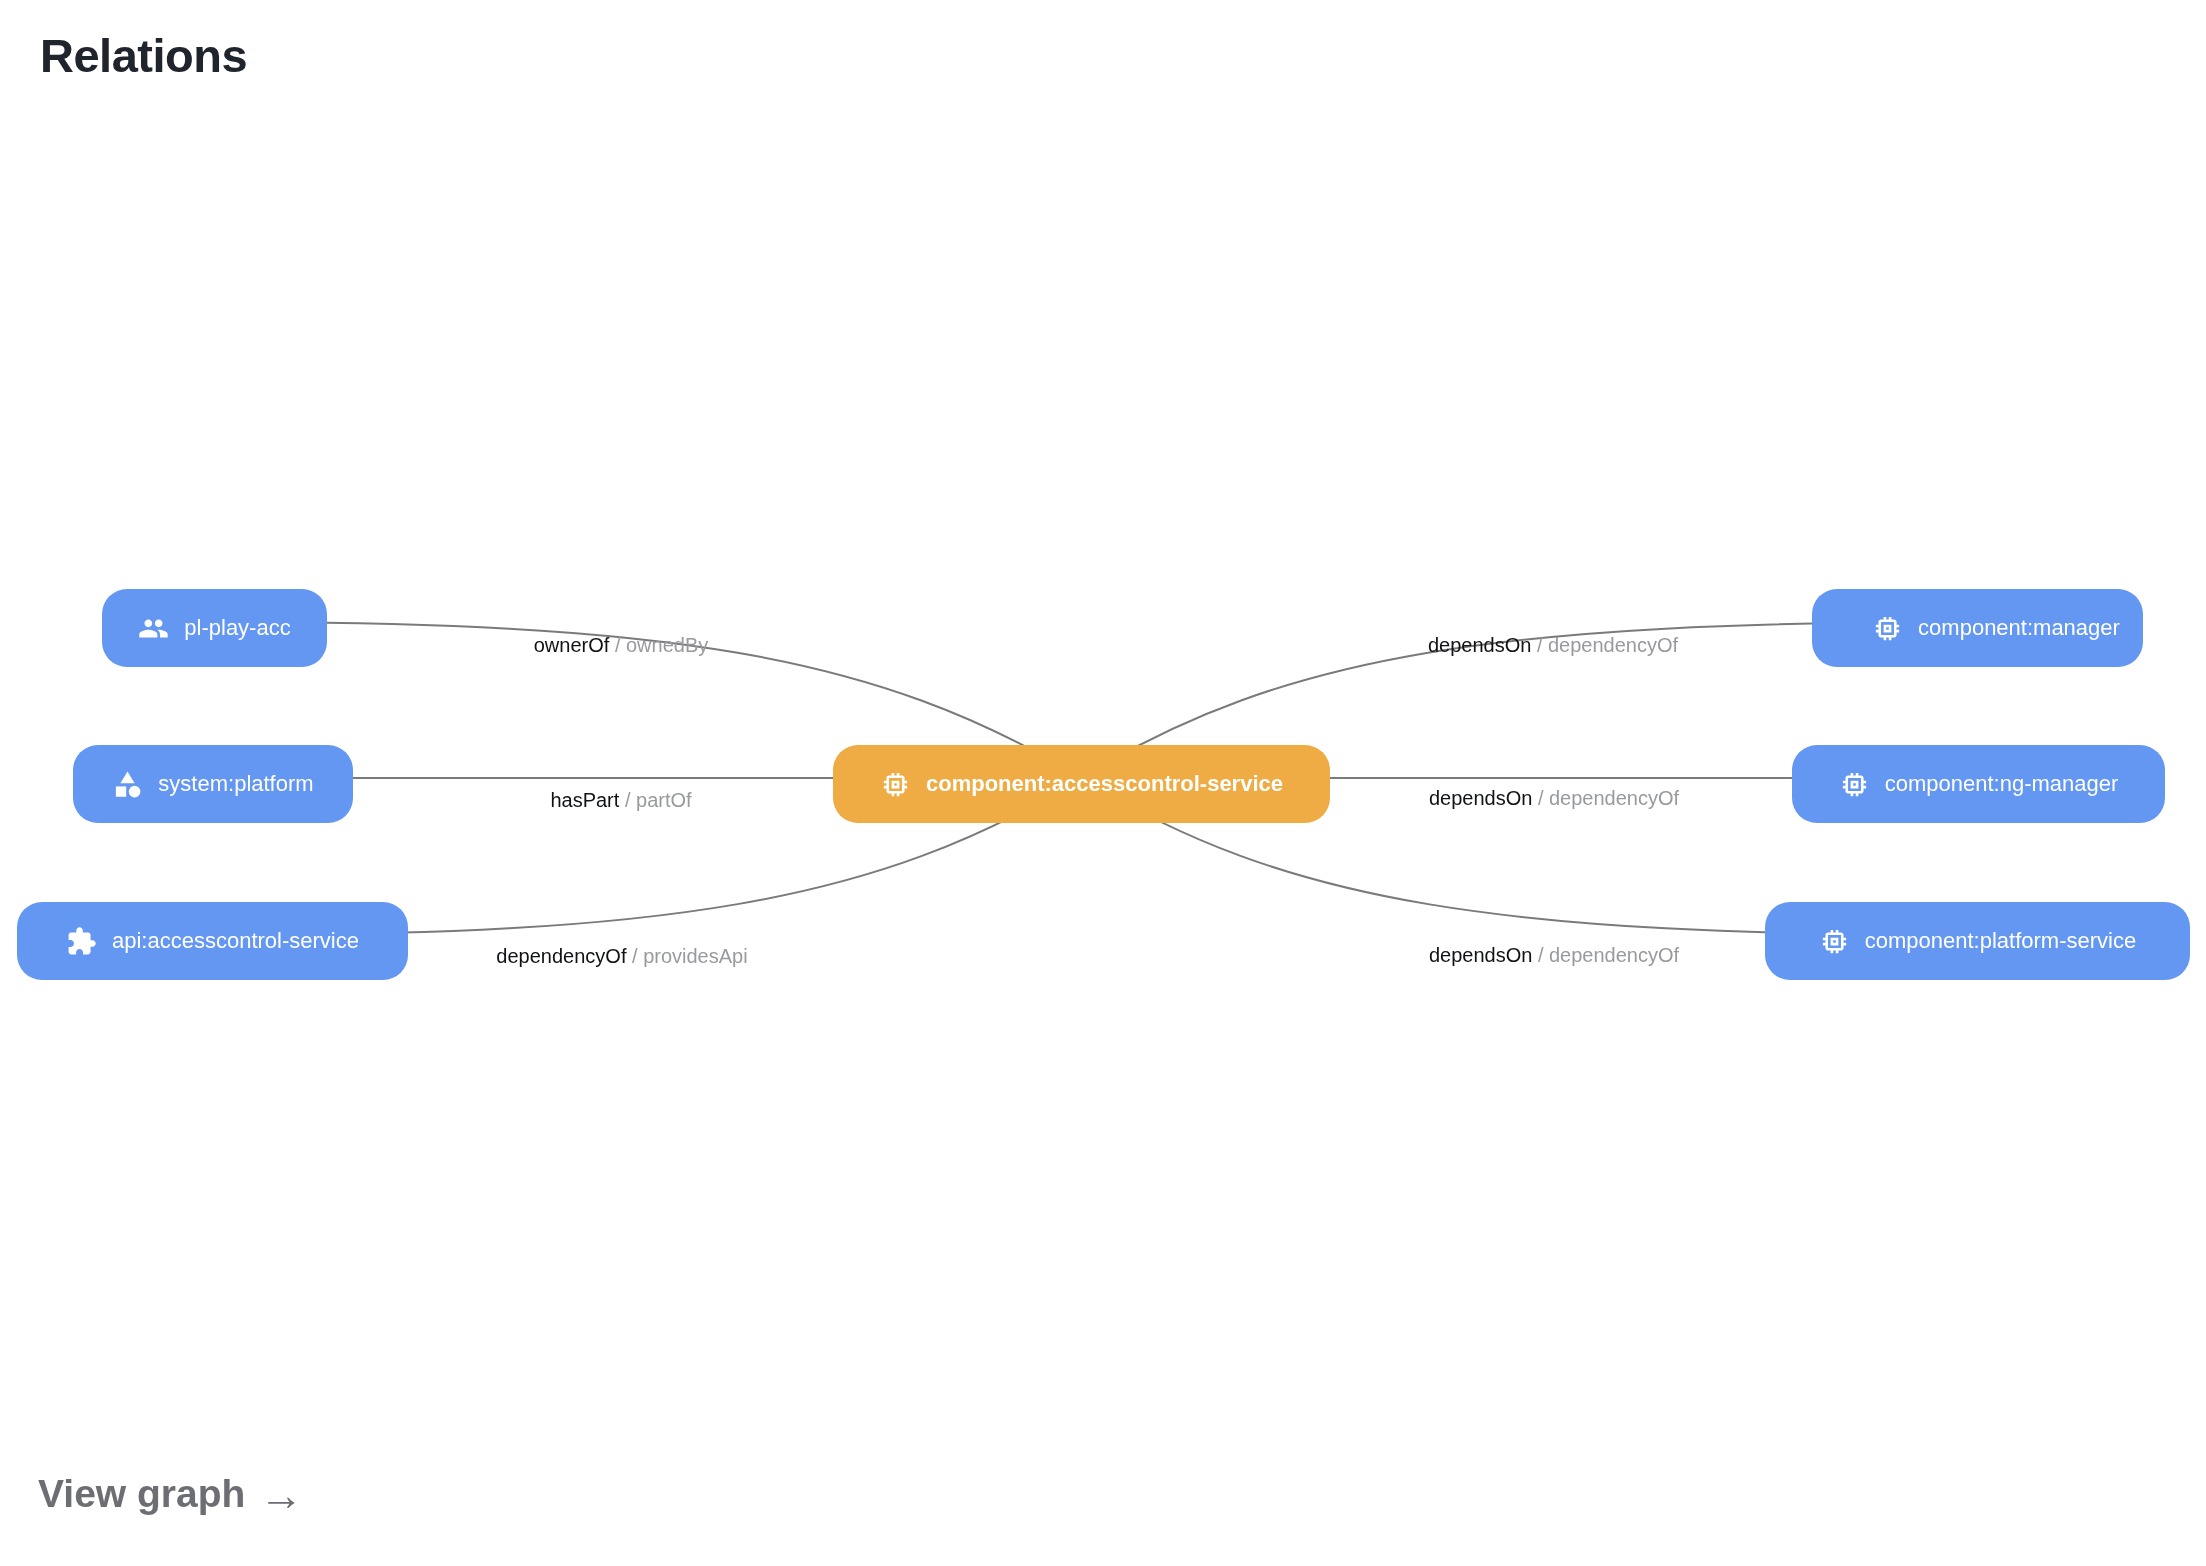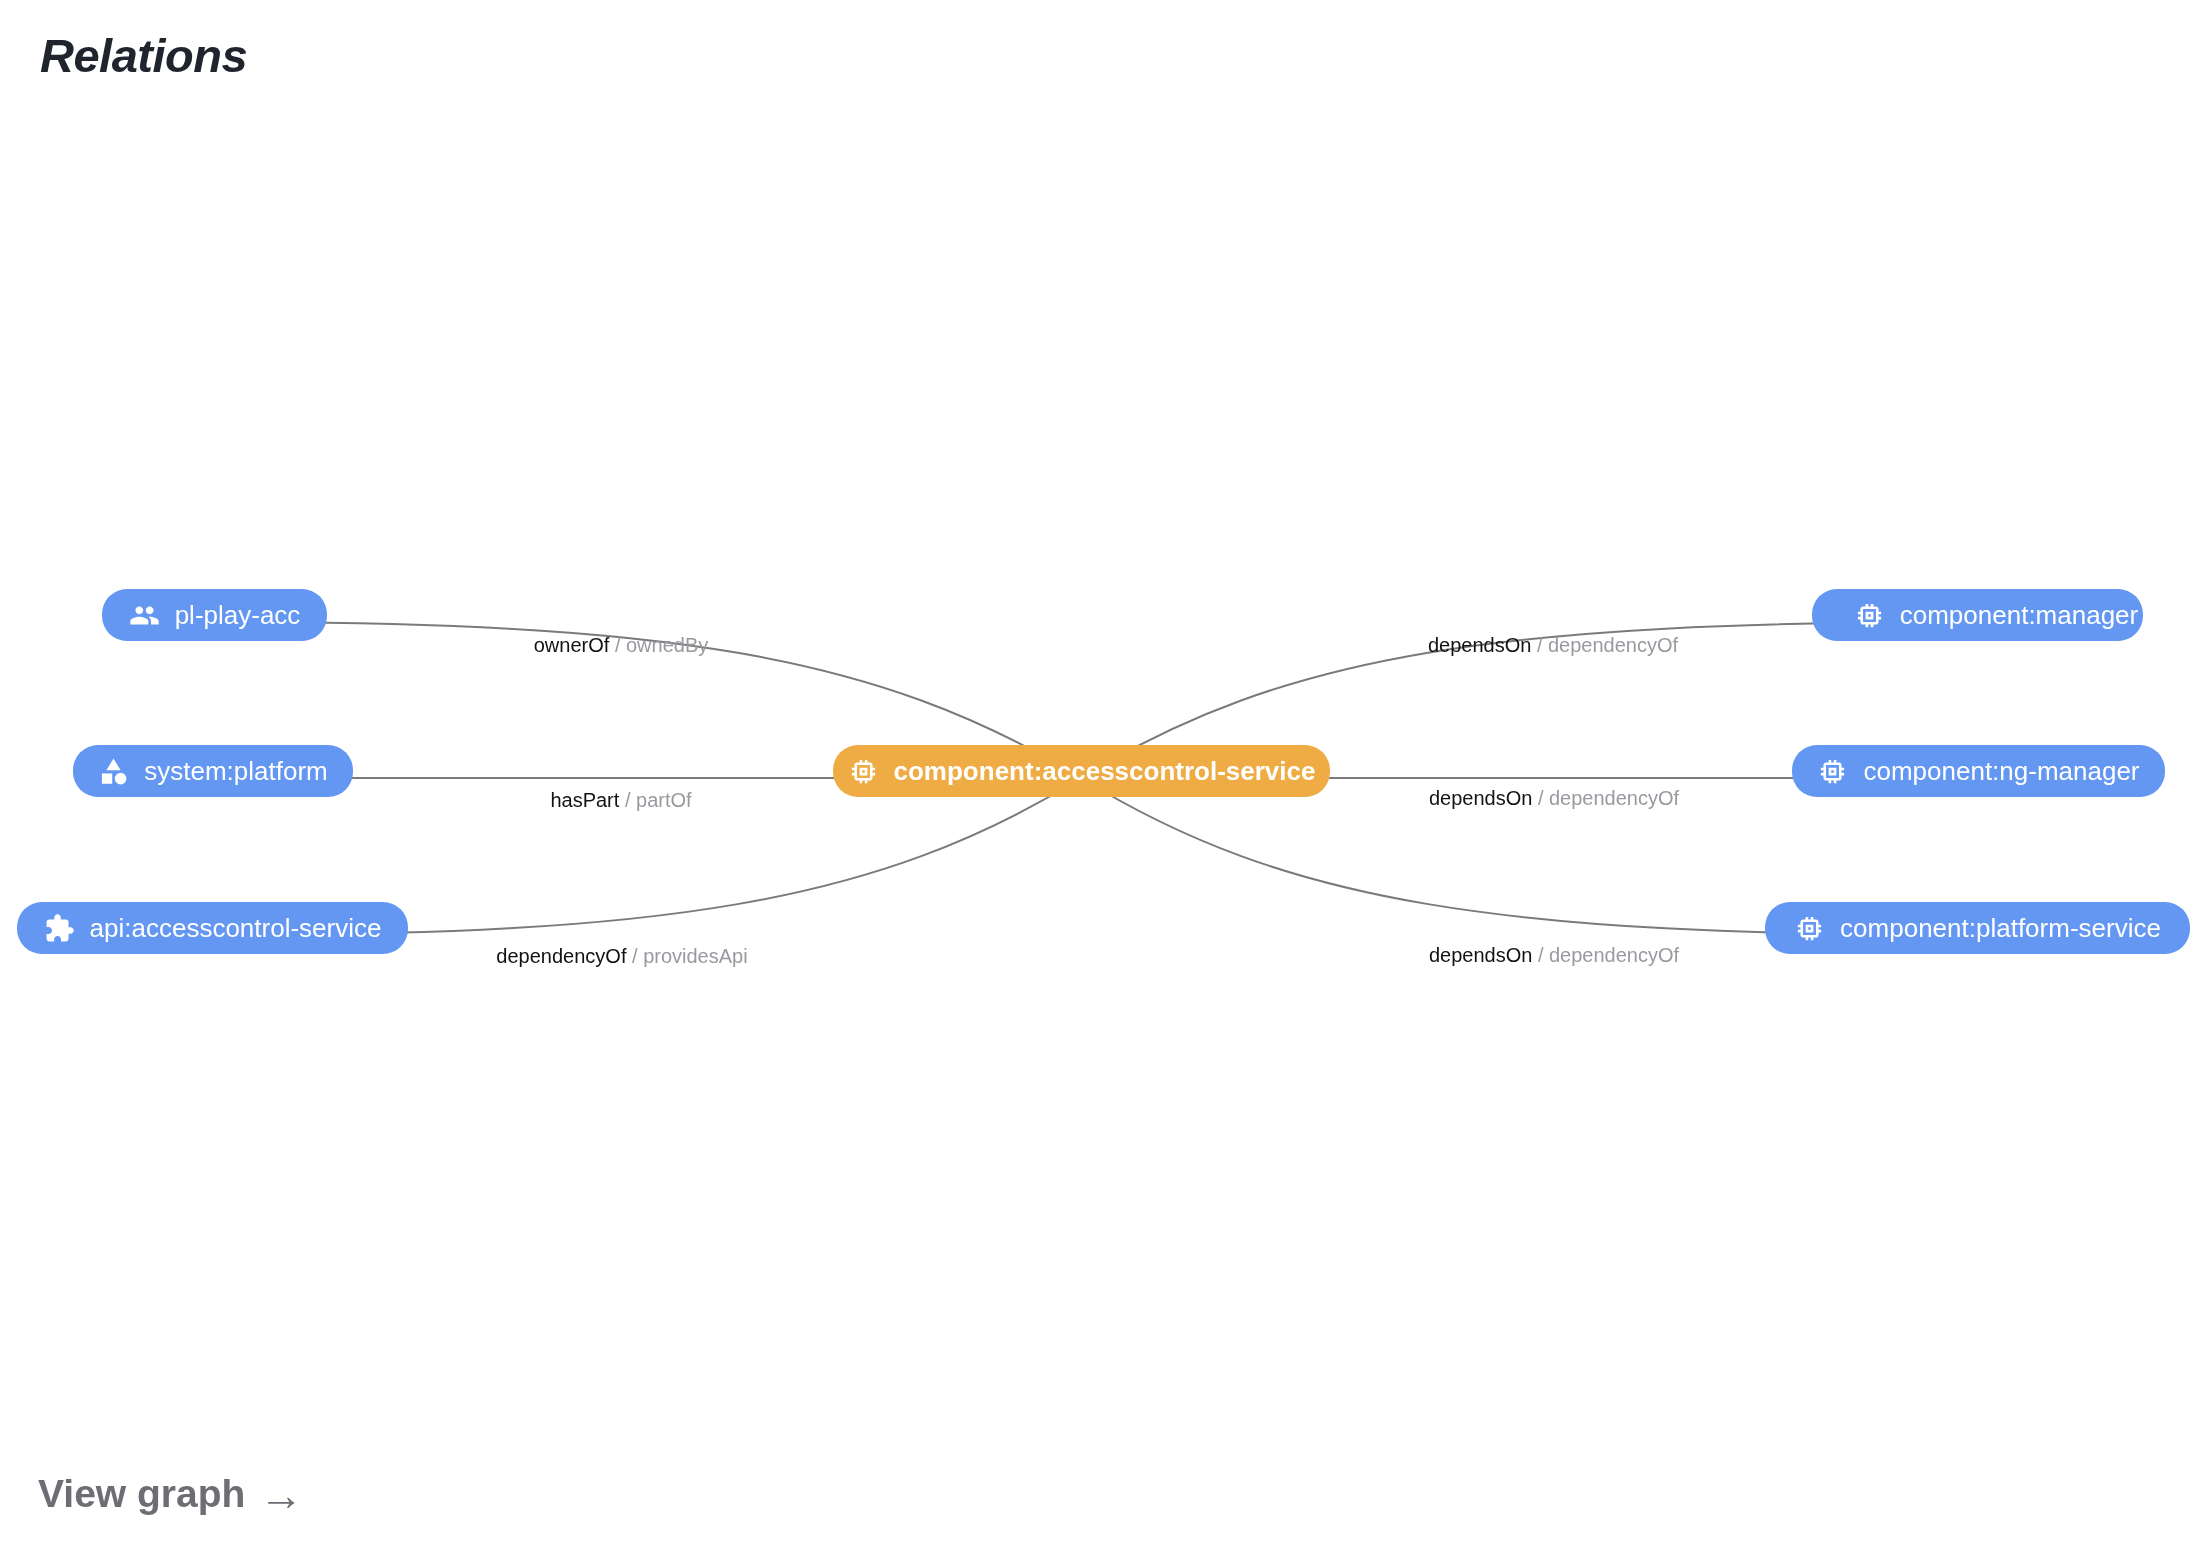--- a/index.html
+++ b/index.html
@@ -16,42 +16,41 @@
     overflow: hidden;
   }
   .section-title {
     position: absolute;
     left: 40px;
     top: 28px;
     font-size: 47px;
     font-weight: 700;
     color: #20242c;
     letter-spacing: -0.5px;
-    font-style: italic;
   }
   svg.edges {
     position: absolute;
     left: 0;
     top: 0;
   }
   svg.edges path {
     fill: none;
     stroke: #7a7a7a;
     stroke-width: 2;
   }
   .node {
     position: absolute;
-    height: 52px;
+    height: 78px;
     border-radius: 25px;
     display: flex;
     align-items: center;
     justify-content: center;
     gap: 15px;
     color: #ffffff;
-    font-size: 26px;
+    font-size: 22px;
     cursor: pointer;
     box-sizing: border-box;
   }
   .node-blue { background: #6397f2; }
   .node-orange { background: #efac44; font-weight: 700; }
   .node .icon {
     width: 31px;
     height: 31px;
     display: inline-flex;
     flex: 0 0 auto;

